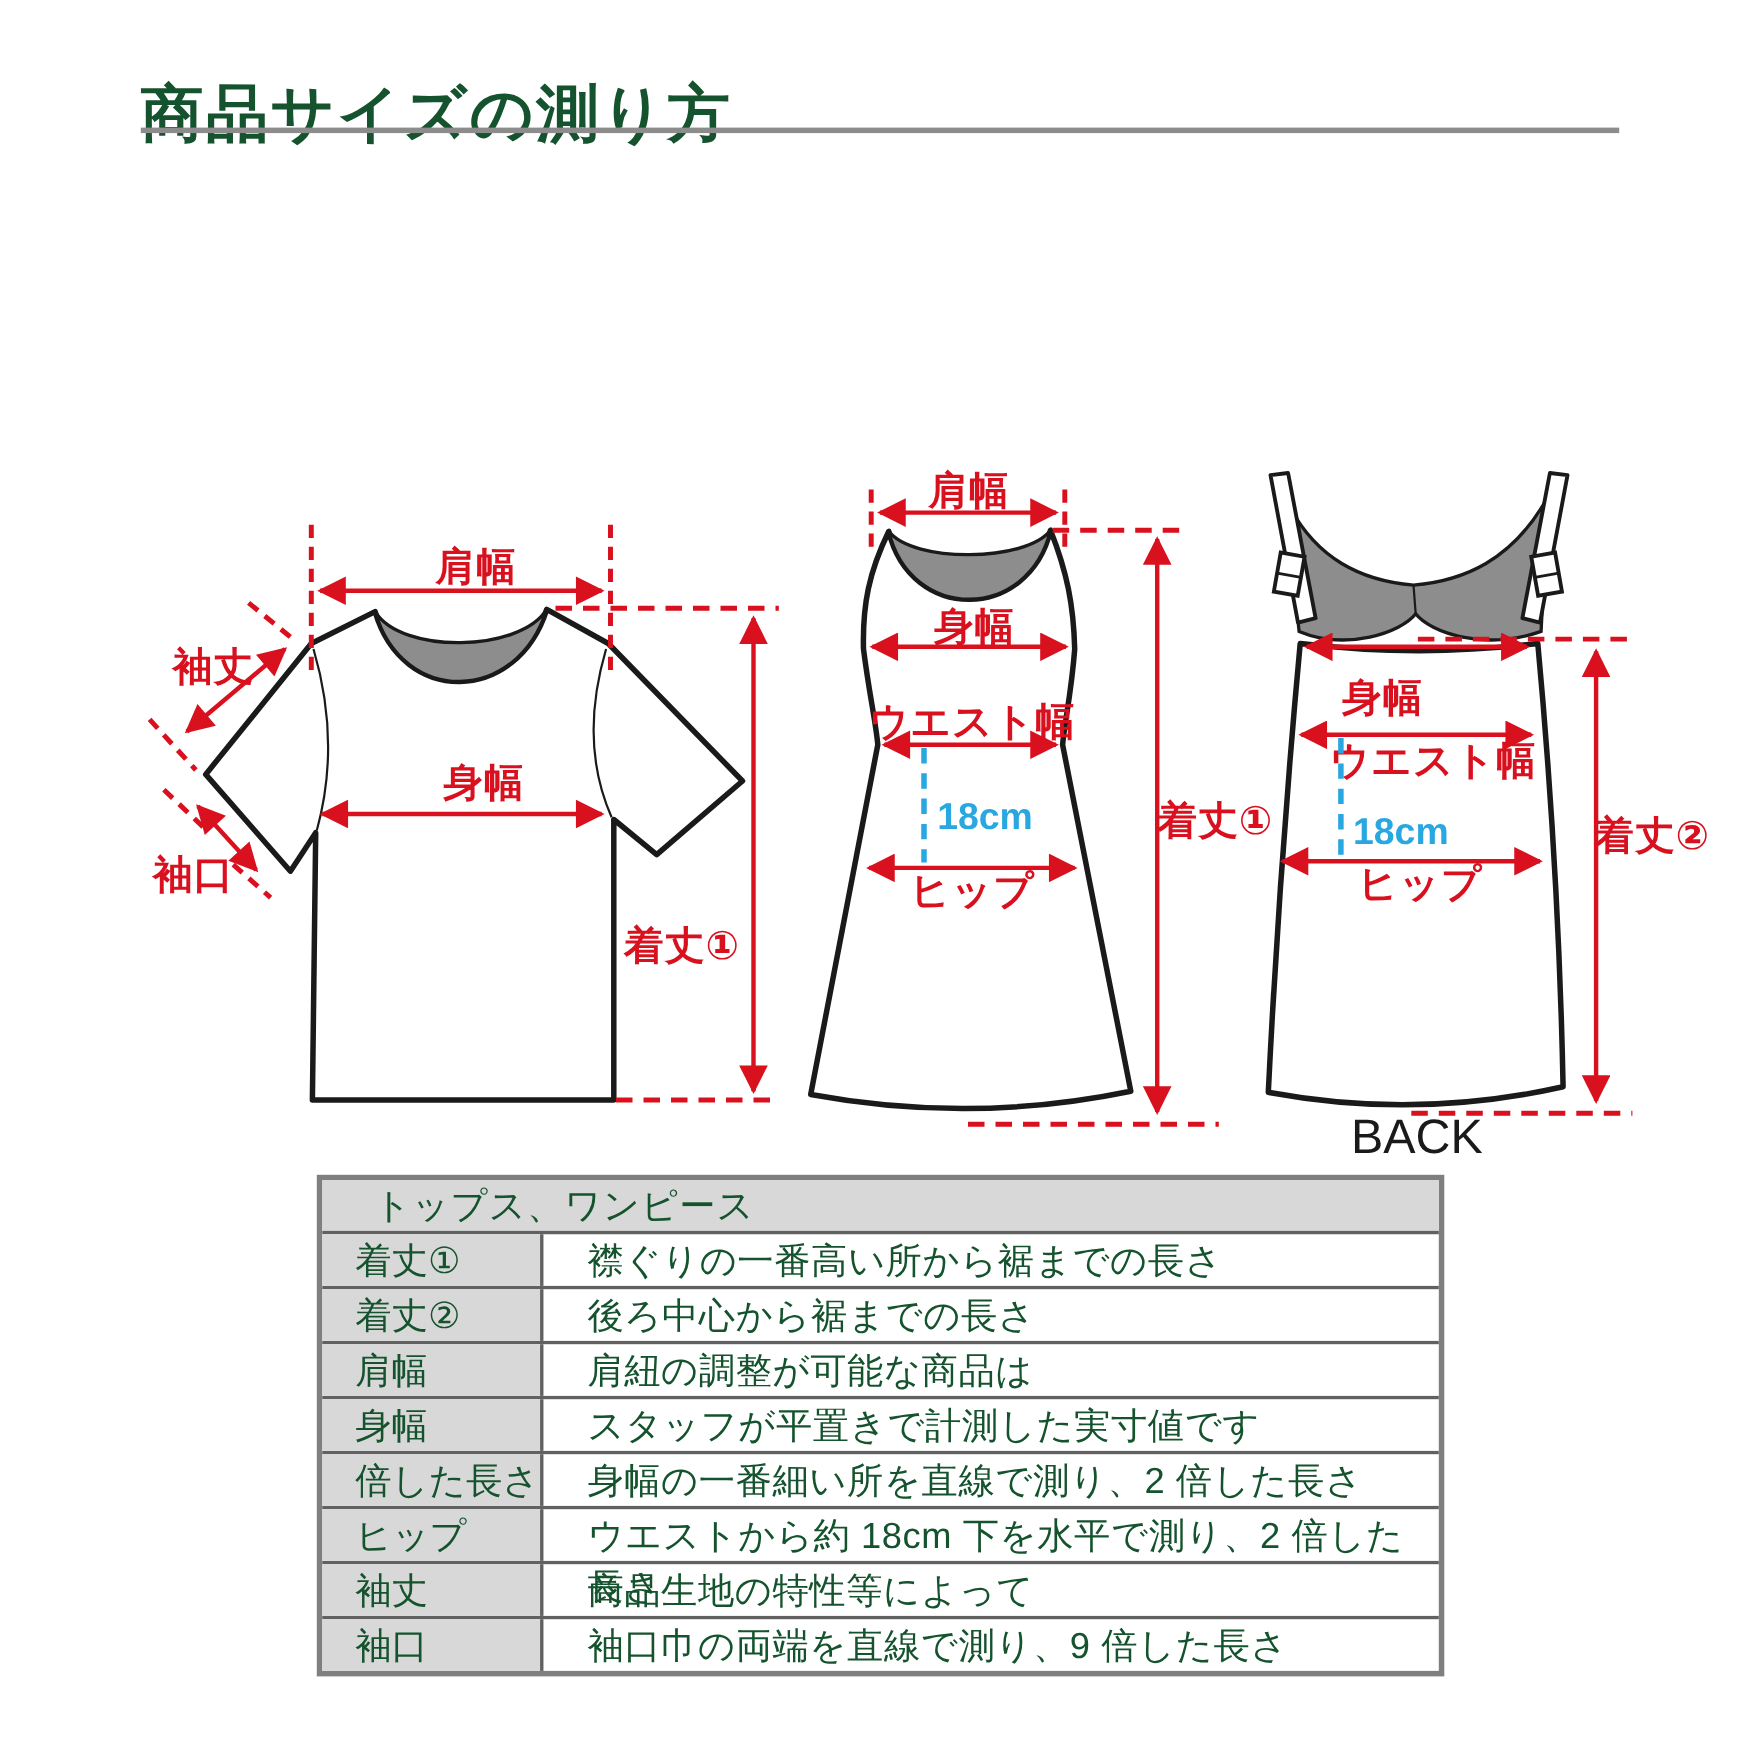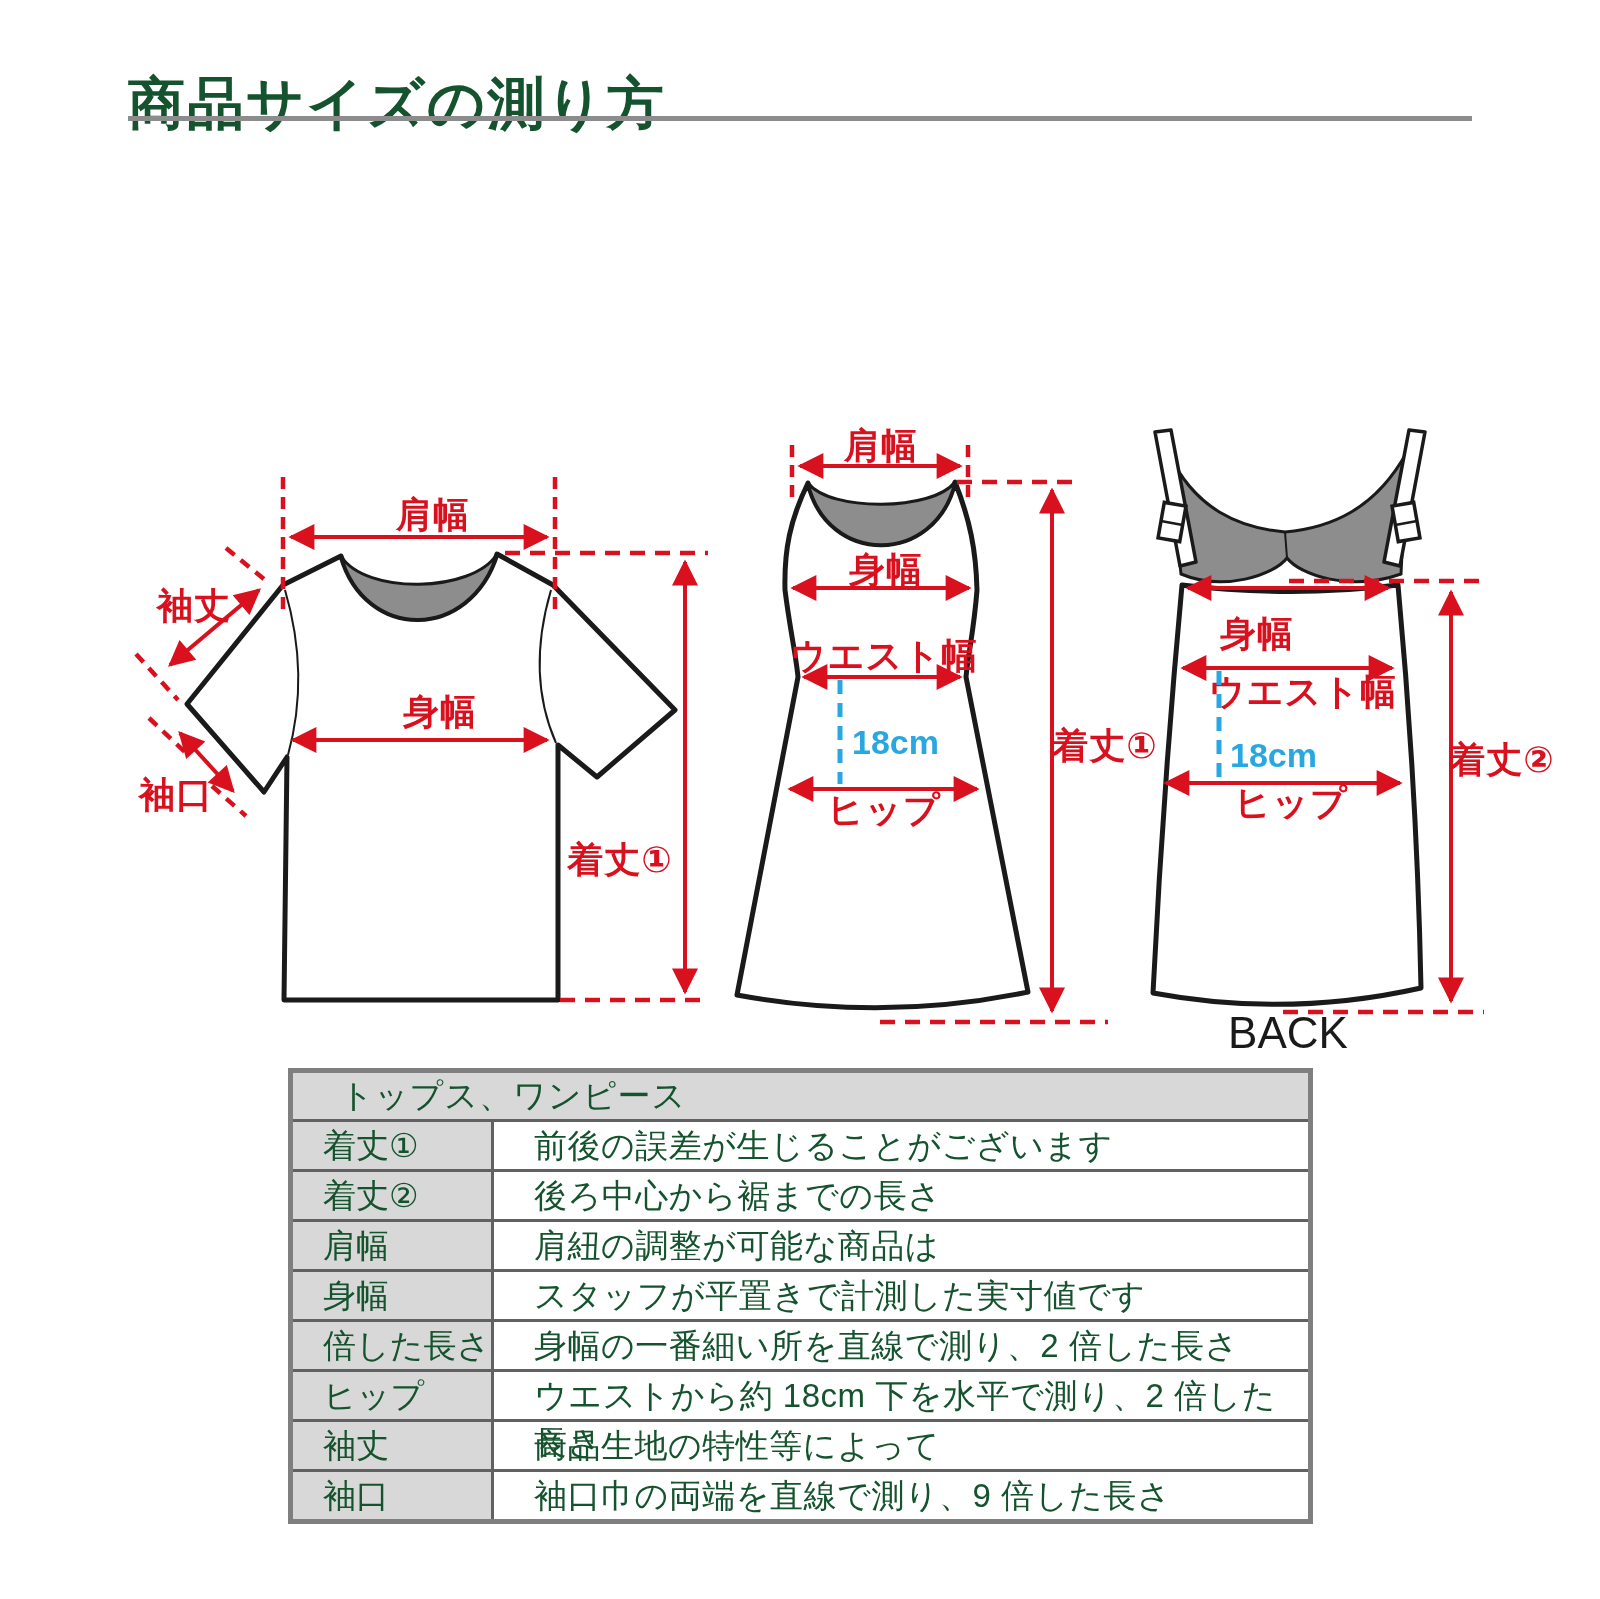--- a/index.html
+++ b/index.html
@@ -171,21 +171,21 @@
 
       <text class="ktext" x="1288" y="638" text-anchor="middle">BACK</text>
     </g>
   </svg>
   </div>
 
   <div class="mtable">
     <div class="t-header">トップス、ワンピース</div>
     <div class="t-row">
       <div class="t-term">着丈①</div>
-      <div class="t-desc">前後の誤差が生じることがございます</div>
+      <div class="t-desc">襟ぐりの一番高い所から裾までの長さ</div>
     </div>
     <div class="t-row">
       <div class="t-term">着丈②</div>
       <div class="t-desc">後ろ中心から裾までの長さ</div>
     </div>
     <div class="t-row">
       <div class="t-term">肩幅</div>
       <div class="t-desc">肩紐の調整が可能な商品は</div>
     </div>
     <div class="t-row">

